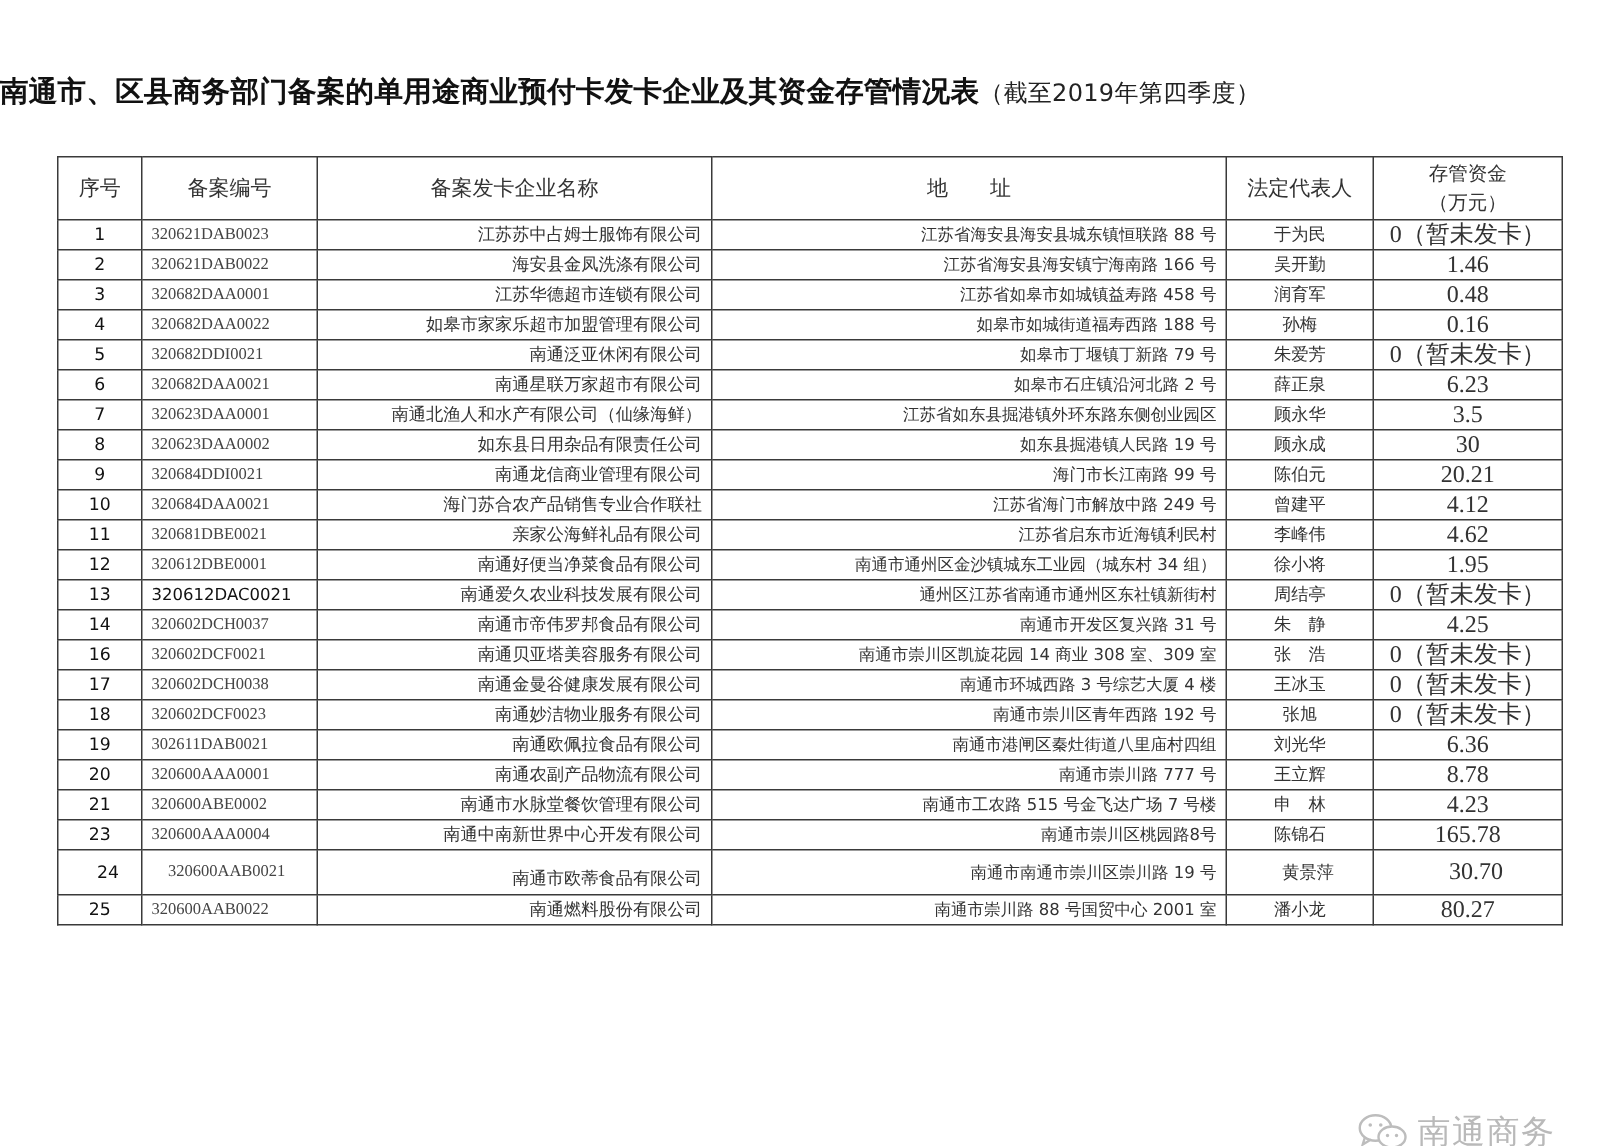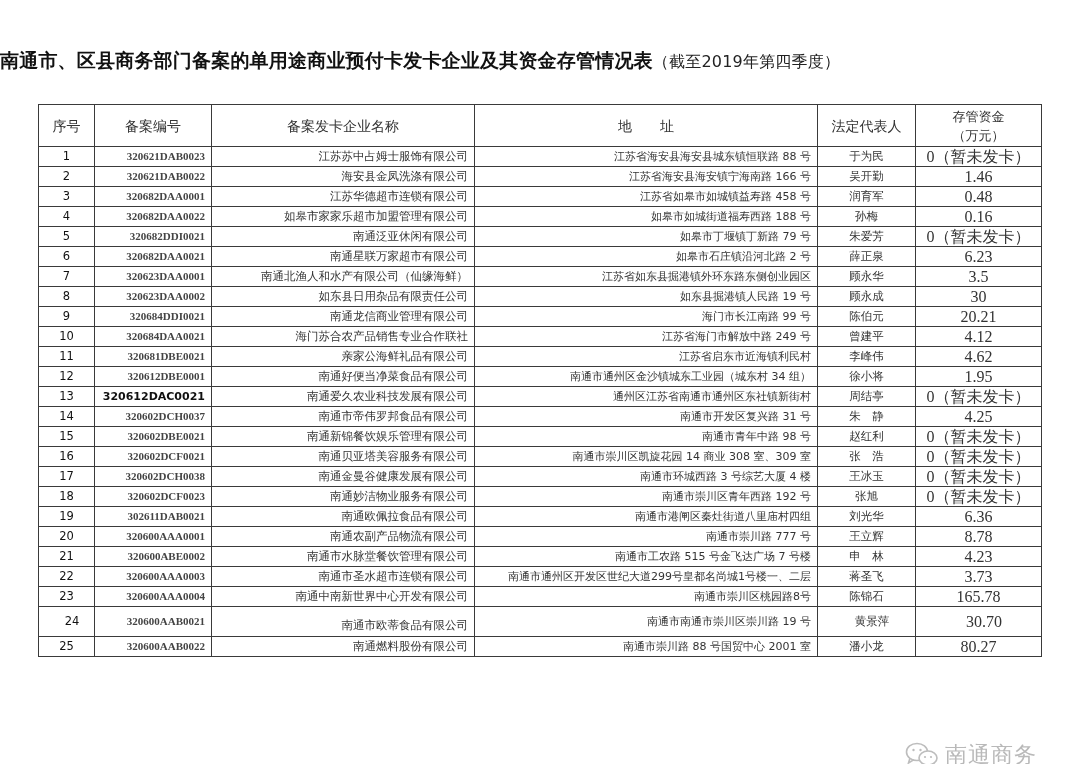--- a/index.html
+++ b/index.html
@@ -63,25 +63,24 @@
       font-size: 13px;
       line-height: 19px;
     }
     td.c-idx {
       text-align: center;
       font-family: "DejaVu Sans", "Liberation Sans", sans-serif;
       font-size: 11.5px;
       color: #111;
     }
     td.c-code {
-      text-align: right;
+      text-align: left;
       font-size: 11px;
       color: #444;
       font-family: "Liberation Serif", "DejaVu Serif", serif;
-      font-weight: bold;
     }
     td.c-code.bold {
       font-family: "DejaVu Sans", "Liberation Sans", sans-serif;
       color: #111;
     }
     td.c-name, td.c-addr {
       text-align: right;
       color: #333;
       font-family: "DejaVu Sans", "Liberation Sans", sans-serif;
       font-size: 11.5px;
@@ -253,28 +252,20 @@
   </tr>
       <tr>
     <td class="c-idx">14</td>
     <td class="c-code">320602DCH0037</td>
     <td class="c-name">南通市帝伟罗邦食品有限公司</td>
     <td class="c-addr">南通市开发区复兴路 31 号</td>
     <td class="c-rep">朱　静</td>
     <td class="c-fund">4.25</td>
   </tr>
       <tr>
-    <td class="c-idx">15</td>
-    <td class="c-code">320602DBE0021</td>
-    <td class="c-name">南通新锦餐饮娱乐管理有限公司</td>
-    <td class="c-addr">南通市青年中路 98 号</td>
-    <td class="c-rep">赵红利</td>
-    <td class="c-fund">0（暂未发卡）</td>
-  </tr>
-      <tr>
     <td class="c-idx">16</td>
     <td class="c-code">320602DCF0021</td>
     <td class="c-name">南通贝亚塔美容服务有限公司</td>
     <td class="c-addr">南通市崇川区凯旋花园 14 商业 308 室、309 室</td>
     <td class="c-rep">张　浩</td>
     <td class="c-fund">0（暂未发卡）</td>
   </tr>
       <tr>
     <td class="c-idx">17</td>
     <td class="c-code">320602DCH0038</td>
@@ -307,28 +298,20 @@
     <td class="c-rep">王立辉</td>
     <td class="c-fund">8.78</td>
   </tr>
       <tr>
     <td class="c-idx">21</td>
     <td class="c-code">320600ABE0002</td>
     <td class="c-name">南通市水脉堂餐饮管理有限公司</td>
     <td class="c-addr">南通市工农路 515 号金飞达广场 7 号楼</td>
     <td class="c-rep">申　林</td>
     <td class="c-fund">4.23</td>
-  </tr>
-      <tr>
-    <td class="c-idx">22</td>
-    <td class="c-code">320600AAA0003</td>
-    <td class="c-name">南通市圣水超市连锁有限公司</td>
-    <td class="c-addr">南通市通州区开发区世纪大道299号皇都名尚城1号楼一、二层</td>
-    <td class="c-rep">蒋圣飞</td>
-    <td class="c-fund">3.73</td>
   </tr>
       <tr>
     <td class="c-idx">23</td>
     <td class="c-code">320600AAA0004</td>
     <td class="c-name">南通中南新世界中心开发有限公司</td>
     <td class="c-addr">南通市崇川区桃园路8号</td>
     <td class="c-rep">陈锦石</td>
     <td class="c-fund">165.78</td>
   </tr>
       <tr class="tall">

